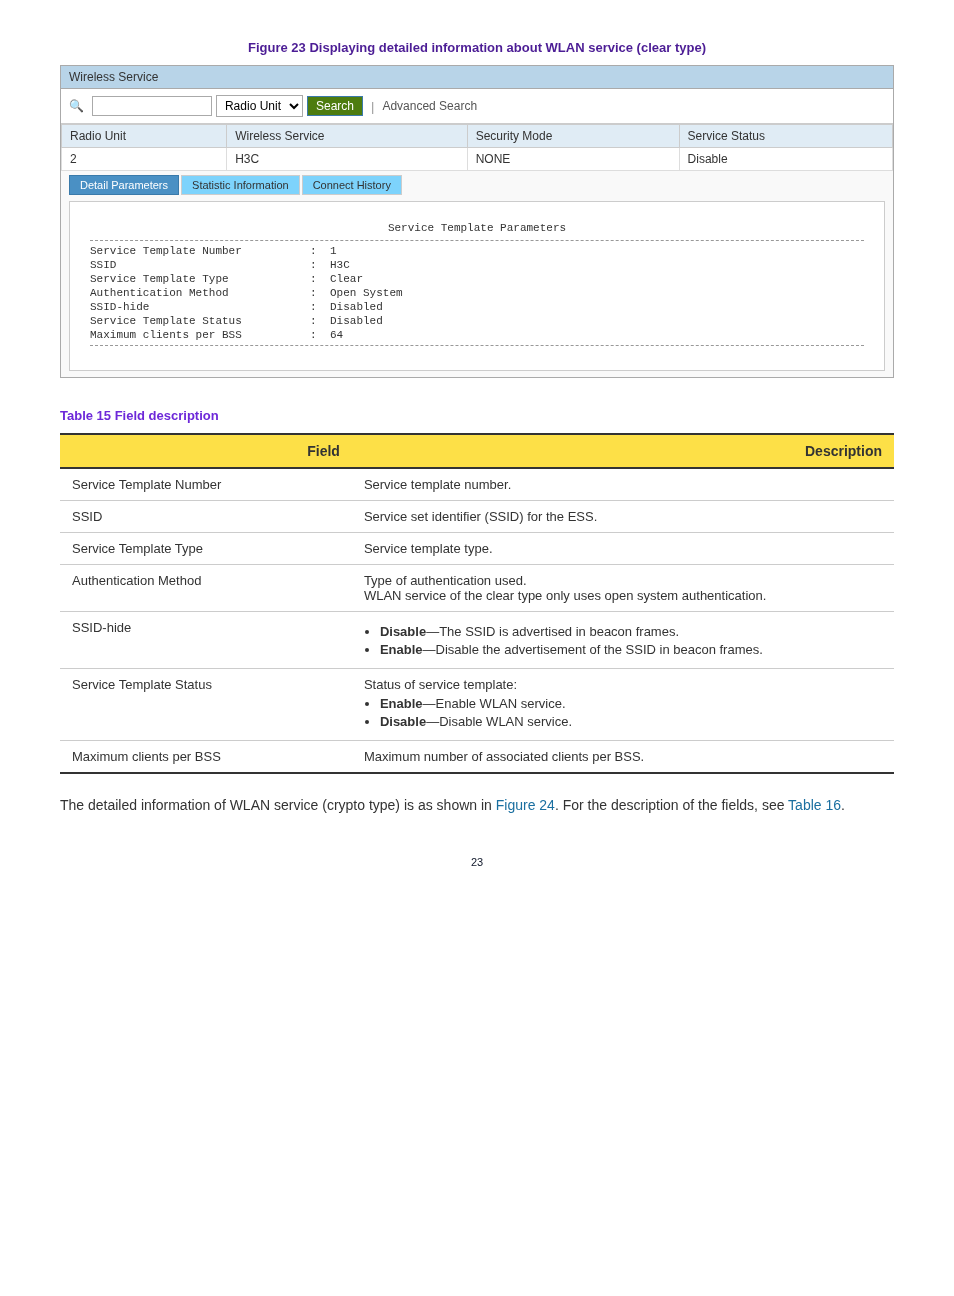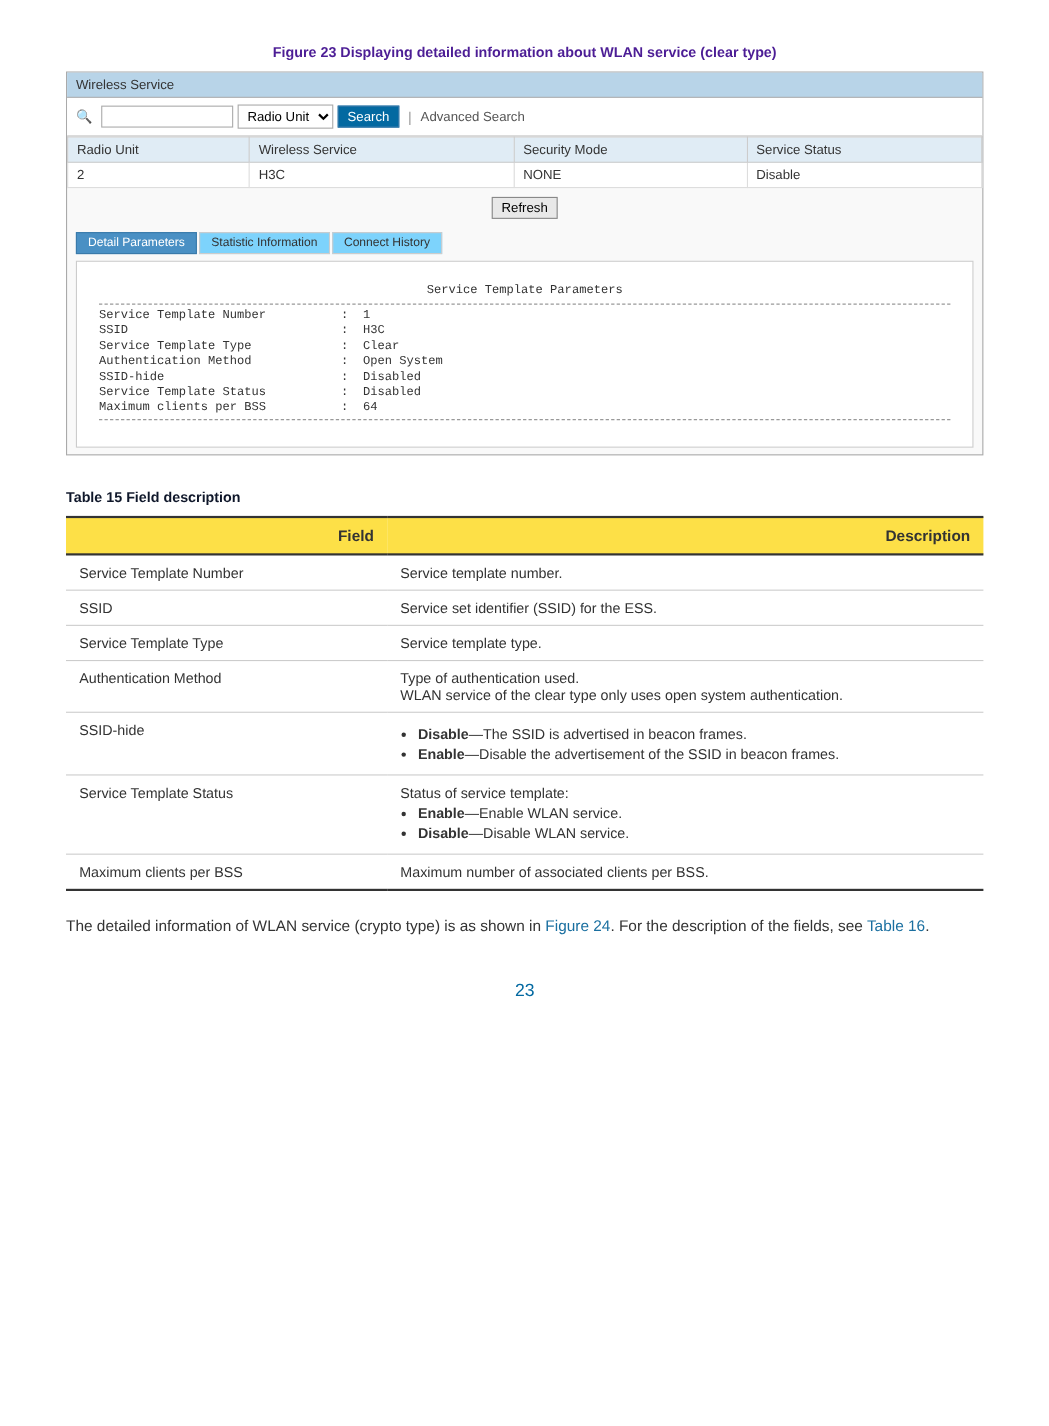--- a/index.html
+++ b/index.html
@@ -68,21 +68,21 @@
 
     .ui-btn {
       border: 1px solid #888;
       background: #e8e8e8;
       padding: 2px 8px;
       font-size: 12px;
       cursor: pointer;
     }
 
     .ui-btn-blue {
-      background: #0369a1;
+      background: #4d7c0f;
       color: #fff;
       border: 1px solid #3a7aaa;
     }
 
     .ui-separator {
       color: #999;
       margin: 0 4px;
     }
 
     .ui-adv-search {
@@ -179,21 +179,21 @@
       width: 20px;
       color: #333;
     }
 
     .ui-detail-val {
       color: #333;
     }
 
     
     .table-title {
-      color: #0f172a;
+      color: #6d28d9;
       font-weight: bold;
       font-size: 13px;
       margin-bottom: 10px;
     }
 
     .desc-table {
       width: 100%;
       border-collapse: collapse;
       margin-bottom: 20px;
     }
@@ -250,22 +250,22 @@
     }
 
     .link-blue {
       color: #1a6fa0;
     }
 
     
     .page-number {
       text-align: center;
       margin-top: 40px;
-      font-size: 16px;
-      color: #0369a1;
+      font-size: 11px;
+      color: #0f172a;
     }
   </style>
 </head>
 <body>
 
 <div class="figure-title">Figure 23 Displaying detailed information about WLAN service (clear type)</div>
 
 <div class="ui-box">
 
   <div class="ui-titlebar">Wireless Service</div>
@@ -293,23 +293,20 @@
     <tbody id="ui-table-body">
     <tr>
           <td>2</td>
           <td>H3C</td>
           <td>NONE</td>
           <td>Disable</td>
         </tr>
       </tbody>
   </table>
 
-  <div class="ui-refresh-area">
-    <button class="ui-btn">Refresh</button>
-  </div>
 
   <div class="ui-tabs" id="ui-tabs-container">
   <div class="ui-tab active">Detail Parameters</div>
       <div class="ui-tab">Statistic Information</div>
       <div class="ui-tab">Connect History</div>
     </div>
 
   <div class="ui-detail-panel">
     <div class="section-title">Service Template Parameters</div>
     <div class="divider"></div>

